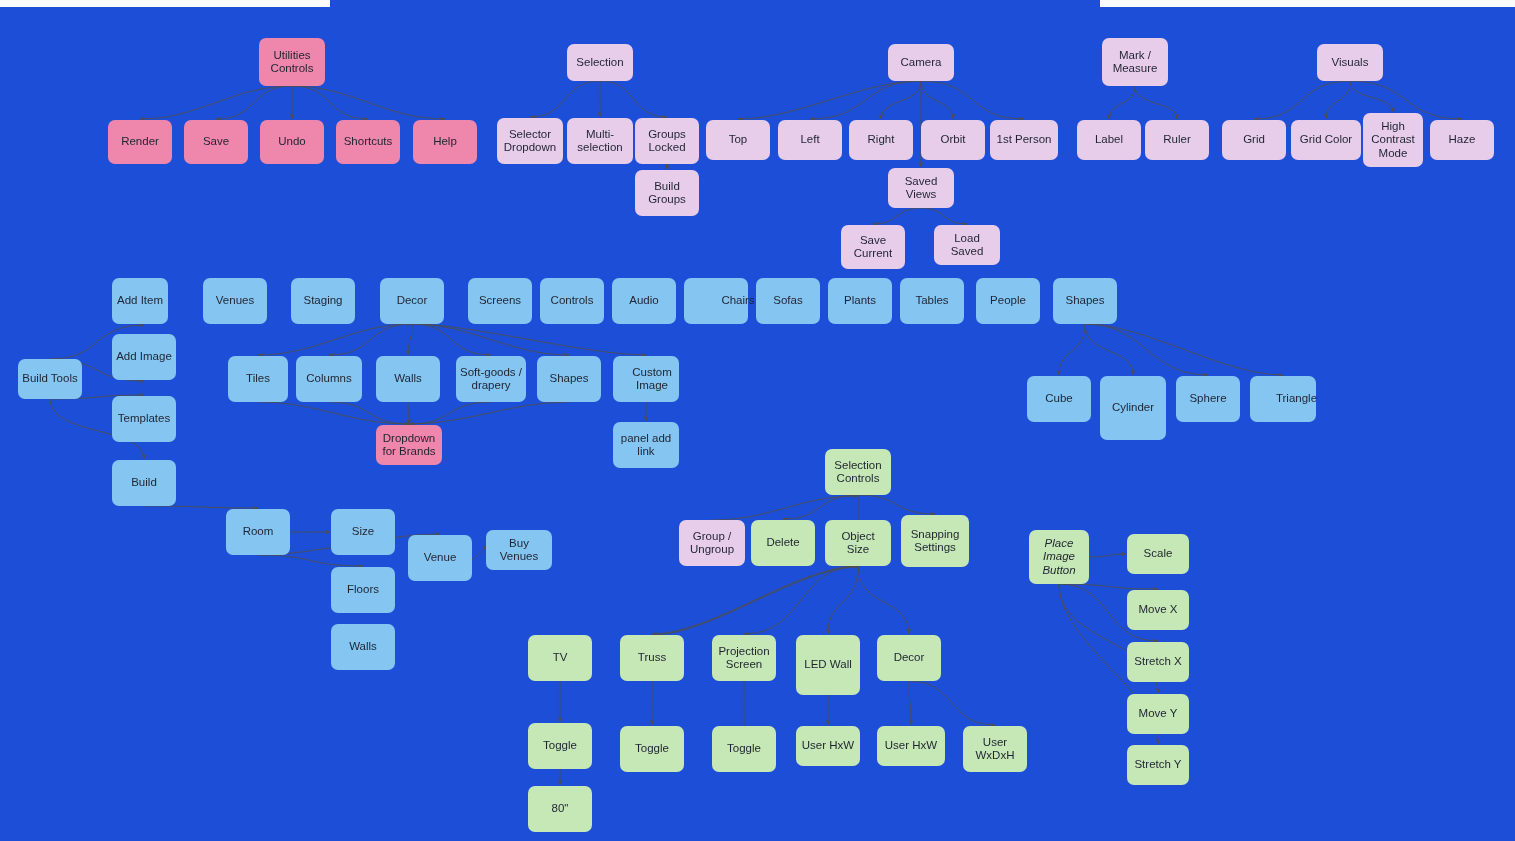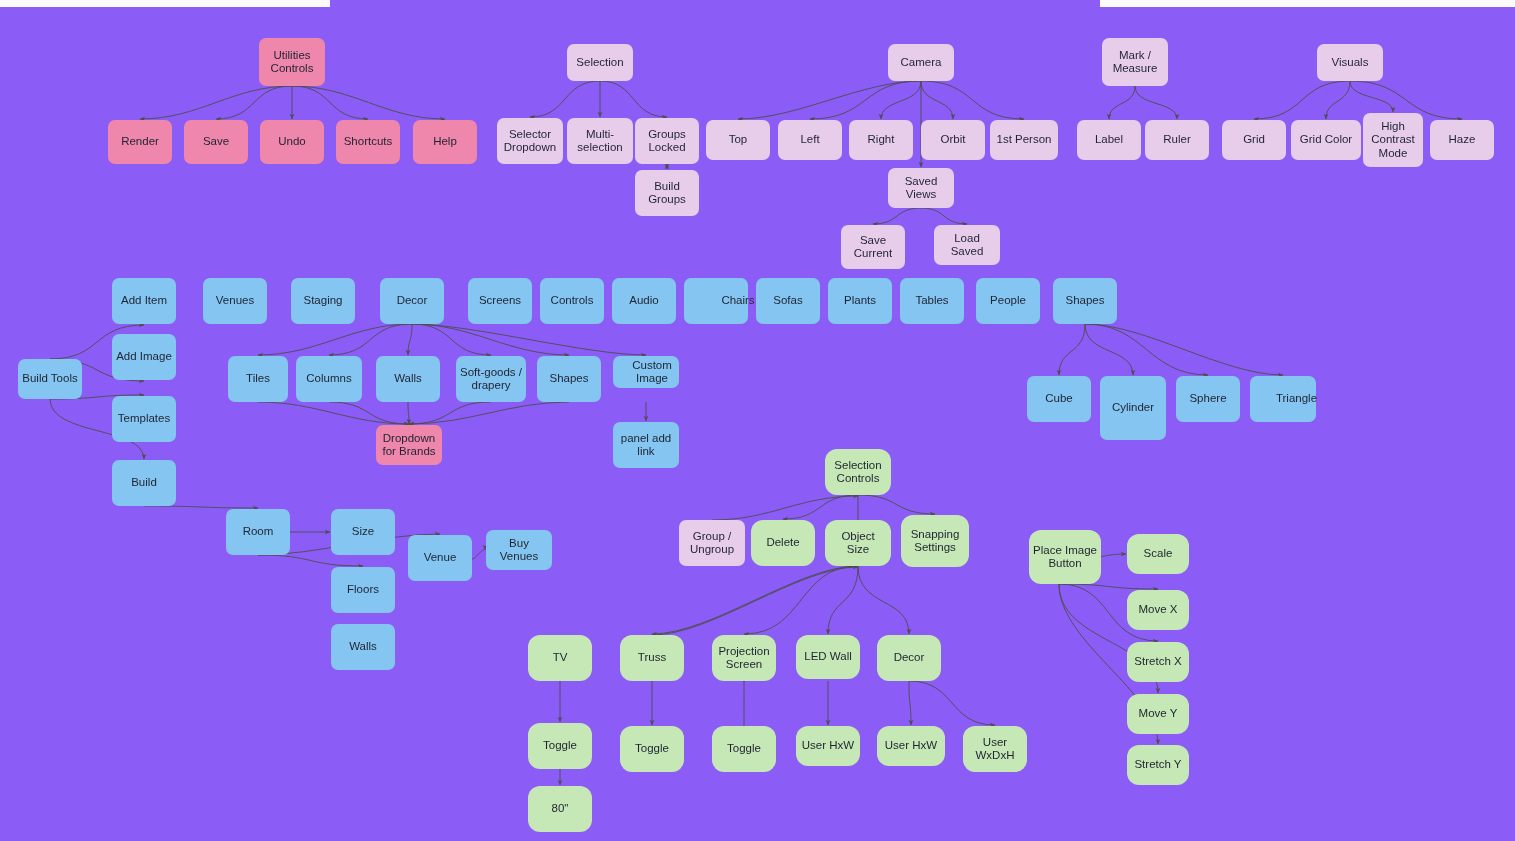--- a/index.html
+++ b/index.html
@@ -1,26 +1,26 @@
 <!DOCTYPE html>
 <html><head>
 <meta charset="utf-8">
 <title>App Feature Map</title>
 <style>
   html,body{margin:0;padding:0;background:#ffffff;}
   body{font-family:"Liberation Sans","DejaVu Sans",sans-serif;}
-  #canvas{position:relative;width:1515px;height:841px;background:#8b5cf6;overflow:hidden;}
+  #canvas{position:relative;width:1515px;height:841px;background:#1d4ed8;overflow:hidden;}
   #edges{position:absolute;left:0;top:0;width:1515px;height:841px;pointer-events:none;}
   .node{position:absolute;box-sizing:border-box;border-radius:7px;
         display:flex;align-items:center;justify-content:center;text-align:center;
         font-size:11.5px;line-height:13.5px;color:#1f2430;padding:2px 4px;}
   .node.pink{background:#ef86ab;}
   .node.purple{background:#e8cdeb;}
   .node.blue{background:#85c5f2;}
-  .node.green{background:#c6e7b6;border-radius:12px;}
+  .node.green{background:#c6e7b6;}
   .node span{display:block;}
   .topband{position:absolute;top:0;height:7px;background:#fbfbfc;}
 </style>
 </head>
 <body>
 
 <div id="canvas">
   <div class="topband" style="left:0;width:330px;"></div>
   <div class="topband" style="left:1100px;width:415px;"></div>
   <svg id="edges">
@@ -183,21 +183,21 @@
       </div>
       <div class="node purple" style="left: 1363px; top: 113px; width: 60px; height: 54px;">
         <span>High Contrast Mode</span>
       </div>
       <div class="node purple" style="left: 1430px; top: 120px; width: 64px; height: 40px;">
         <span>Haze</span>
       </div>
       <div class="node blue" style="left: 18px; top: 359px; width: 64px; height: 40px;">
         <span>Build Tools</span>
       </div>
-      <div class="node blue" style="left: 112px; top: 278px; width: 64px; height: 46px;">
+      <div class="node blue" style="left: 112px; top: 278px; width: 56px; height: 46px;">
         <span>Add Item</span>
       </div>
       <div class="node blue" style="left: 112px; top: 334px; width: 64px; height: 46px;">
         <span>Add Image</span>
       </div>
       <div class="node blue" style="left: 112px; top: 396px; width: 64px; height: 46px;">
         <span>Templates</span>
       </div>
       <div class="node blue" style="left: 112px; top: 460px; width: 64px; height: 46px;">
         <span>Build</span>
@@ -246,21 +246,21 @@
       </div>
       <div class="node blue" style="left: 376px; top: 356px; width: 64px; height: 46px;">
         <span>Walls</span>
       </div>
       <div class="node blue" style="left: 456px; top: 356px; width: 70px; height: 46px;">
         <span>Soft-goods / drapery</span>
       </div>
       <div class="node blue" style="left: 537px; top: 356px; width: 64px; height: 46px;">
         <span>Shapes</span>
       </div>
-      <div class="node blue" style="left: 613px; top: 356px; width: 66px; height: 32px; padding-left: 16px;">
+      <div class="node blue" style="left: 613px; top: 356px; width: 66px; height: 46px; padding-left: 16px;">
         <span>Custom Image</span>
       </div>
       <div class="node pink" style="left: 376px; top: 425px; width: 66px; height: 40px;">
         <span>Dropdown for Brands</span>
       </div>
       <div class="node blue" style="left: 613px; top: 422px; width: 66px; height: 46px;">
         <span>panel add link</span>
       </div>
       <div class="node blue" style="left: 1027px; top: 376px; width: 64px; height: 46px;">
         <span>Cube</span>
@@ -309,21 +309,21 @@
       </div>
       <div class="node green" style="left: 528px; top: 635px; width: 64px; height: 46px;">
         <span>TV</span>
       </div>
       <div class="node green" style="left: 620px; top: 635px; width: 64px; height: 46px;">
         <span>Truss</span>
       </div>
       <div class="node green" style="left: 712px; top: 635px; width: 64px; height: 46px;">
         <span>Projection Screen</span>
       </div>
-      <div class="node green" style="left: 796px; top: 635px; width: 64px; height: 44px;">
+      <div class="node green" style="left: 796px; top: 635px; width: 64px; height: 60px;">
         <span>LED Wall</span>
       </div>
       <div class="node green" style="left: 877px; top: 635px; width: 64px; height: 46px;">
         <span>Decor</span>
       </div>
       <div class="node green" style="left: 528px; top: 723px; width: 64px; height: 46px;">
         <span>Toggle</span>
       </div>
       <div class="node green" style="left: 620px; top: 726px; width: 64px; height: 46px;">
         <span>Toggle</span>
@@ -336,21 +336,21 @@
       </div>
       <div class="node green" style="left: 877px; top: 726px; width: 68px; height: 40px;">
         <span>User HxW</span>
       </div>
       <div class="node green" style="left: 963px; top: 726px; width: 64px; height: 46px;">
         <span>User WxDxH</span>
       </div>
       <div class="node green" style="left: 528px; top: 786px; width: 64px; height: 46px;">
         <span>80"</span>
       </div>
-      <div class="node green" style="left: 1029px; top: 530px; width: 72px; height: 54px;">
+      <div class="node green" style="left: 1029px; top: 530px; width: 60px; height: 54px; font-style: italic;">
         <span>Place Image Button</span>
       </div>
       <div class="node green" style="left: 1127px; top: 534px; width: 62px; height: 40px;">
         <span>Scale</span>
       </div>
       <div class="node green" style="left: 1127px; top: 590px; width: 62px; height: 40px;">
         <span>Move X</span>
       </div>
       <div class="node green" style="left: 1127px; top: 642px; width: 62px; height: 40px;">
         <span>Stretch X</span>

